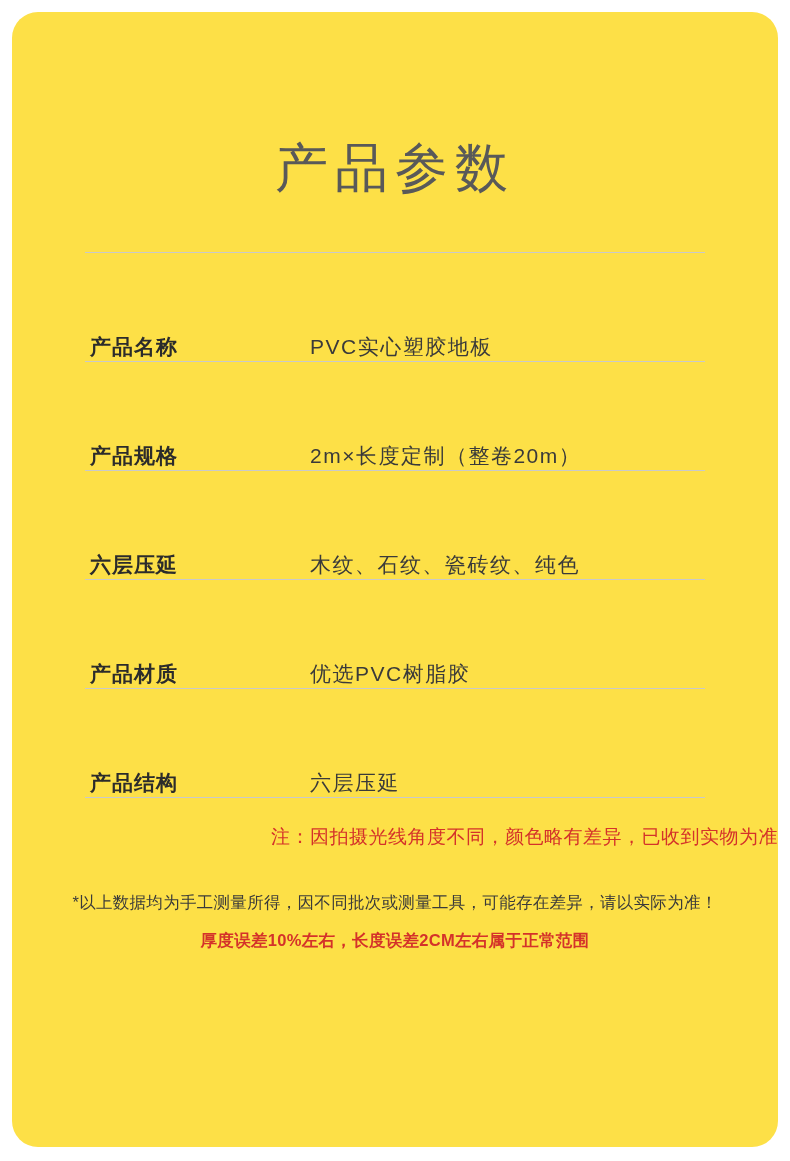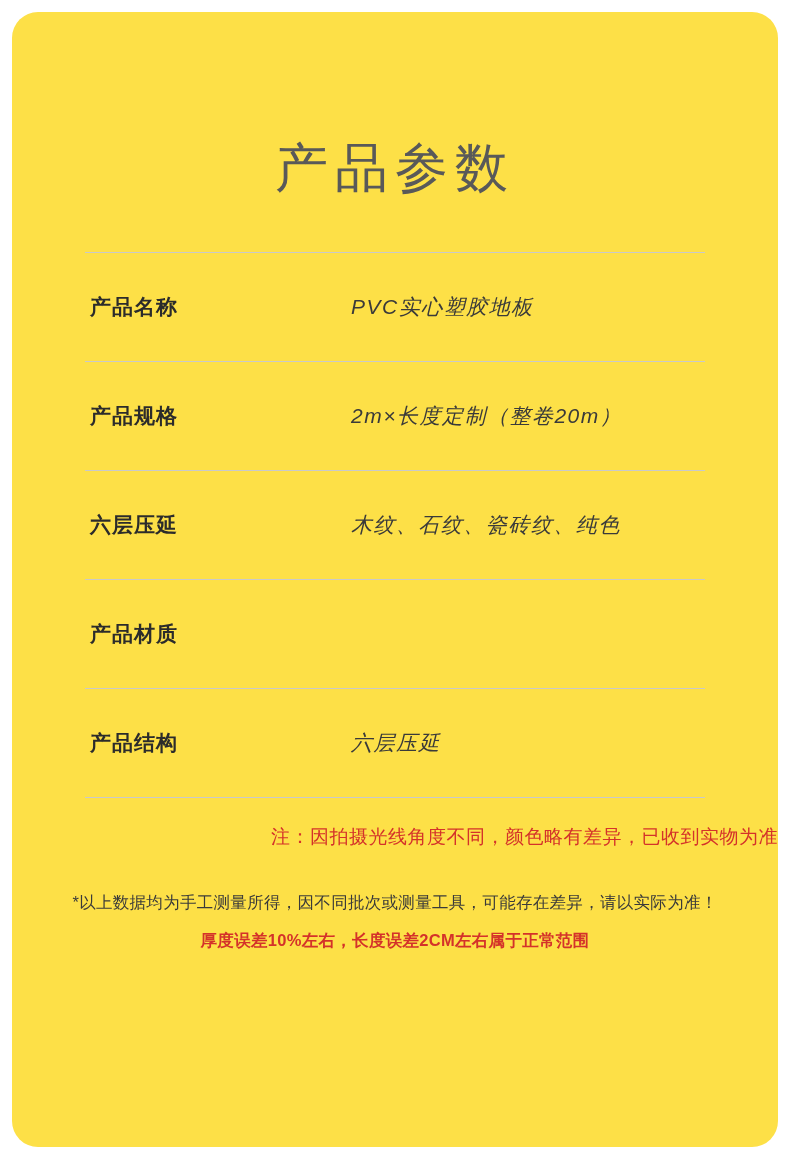--- a/index.html
+++ b/index.html
@@ -42,46 +42,44 @@
     font-family: "DejaVu Sans", "Liberation Sans", sans-serif;
   }
   .table {
     margin: 0 auto;
     width: 620px;
     padding-top: 53px;
     box-sizing: border-box;
   }
   .row {
     display: flex;
-    align-items: center;
+    align-items: flex-end;
     height: 109px;
     border-top: 1px solid #c9c9c9;
     box-sizing: border-box;
-    gap: 41px;
   }
   .row.first {
     border-top: 1px solid #c9c9c9;
   }
   .row .label {
     width: 225px;
     flex: 0 0 225px;
     font-size: 21px;
     font-weight: bold;
     color: #2b2b2b;
     letter-spacing: 1px;
     padding-left: 5px;
     box-sizing: border-box;
   }
   .row .value {
     flex: 1 1 auto;
     font-size: 21px;
     color: #3a3a3a;
     letter-spacing: 1.5px;
     white-space: nowrap;
-    font-style: italic;
   }
   .note-divider {
     width: 620px;
     margin: 0 auto;
     border-top: 1px solid #c9c9c9;
   }
   .note-red {
     text-align: right;
     color: #d4322a;
     font-size: 19px;
@@ -125,20 +123,21 @@
       </div>
 
 
       <div class="row">
         <div class="label">六层压延</div>
         <div class="value">木纹、石纹、瓷砖纹、纯色</div>
       </div>
 
       <div class="row">
         <div class="label">产品材质</div>
+        <div class="value">优选PVC树脂胶</div>
       </div>
 
       <div class="row">
         <div class="label">产品结构</div>
         <div class="value">六层压延</div>
       </div>
 
     </div>
 
     <div class="note-divider"></div>

